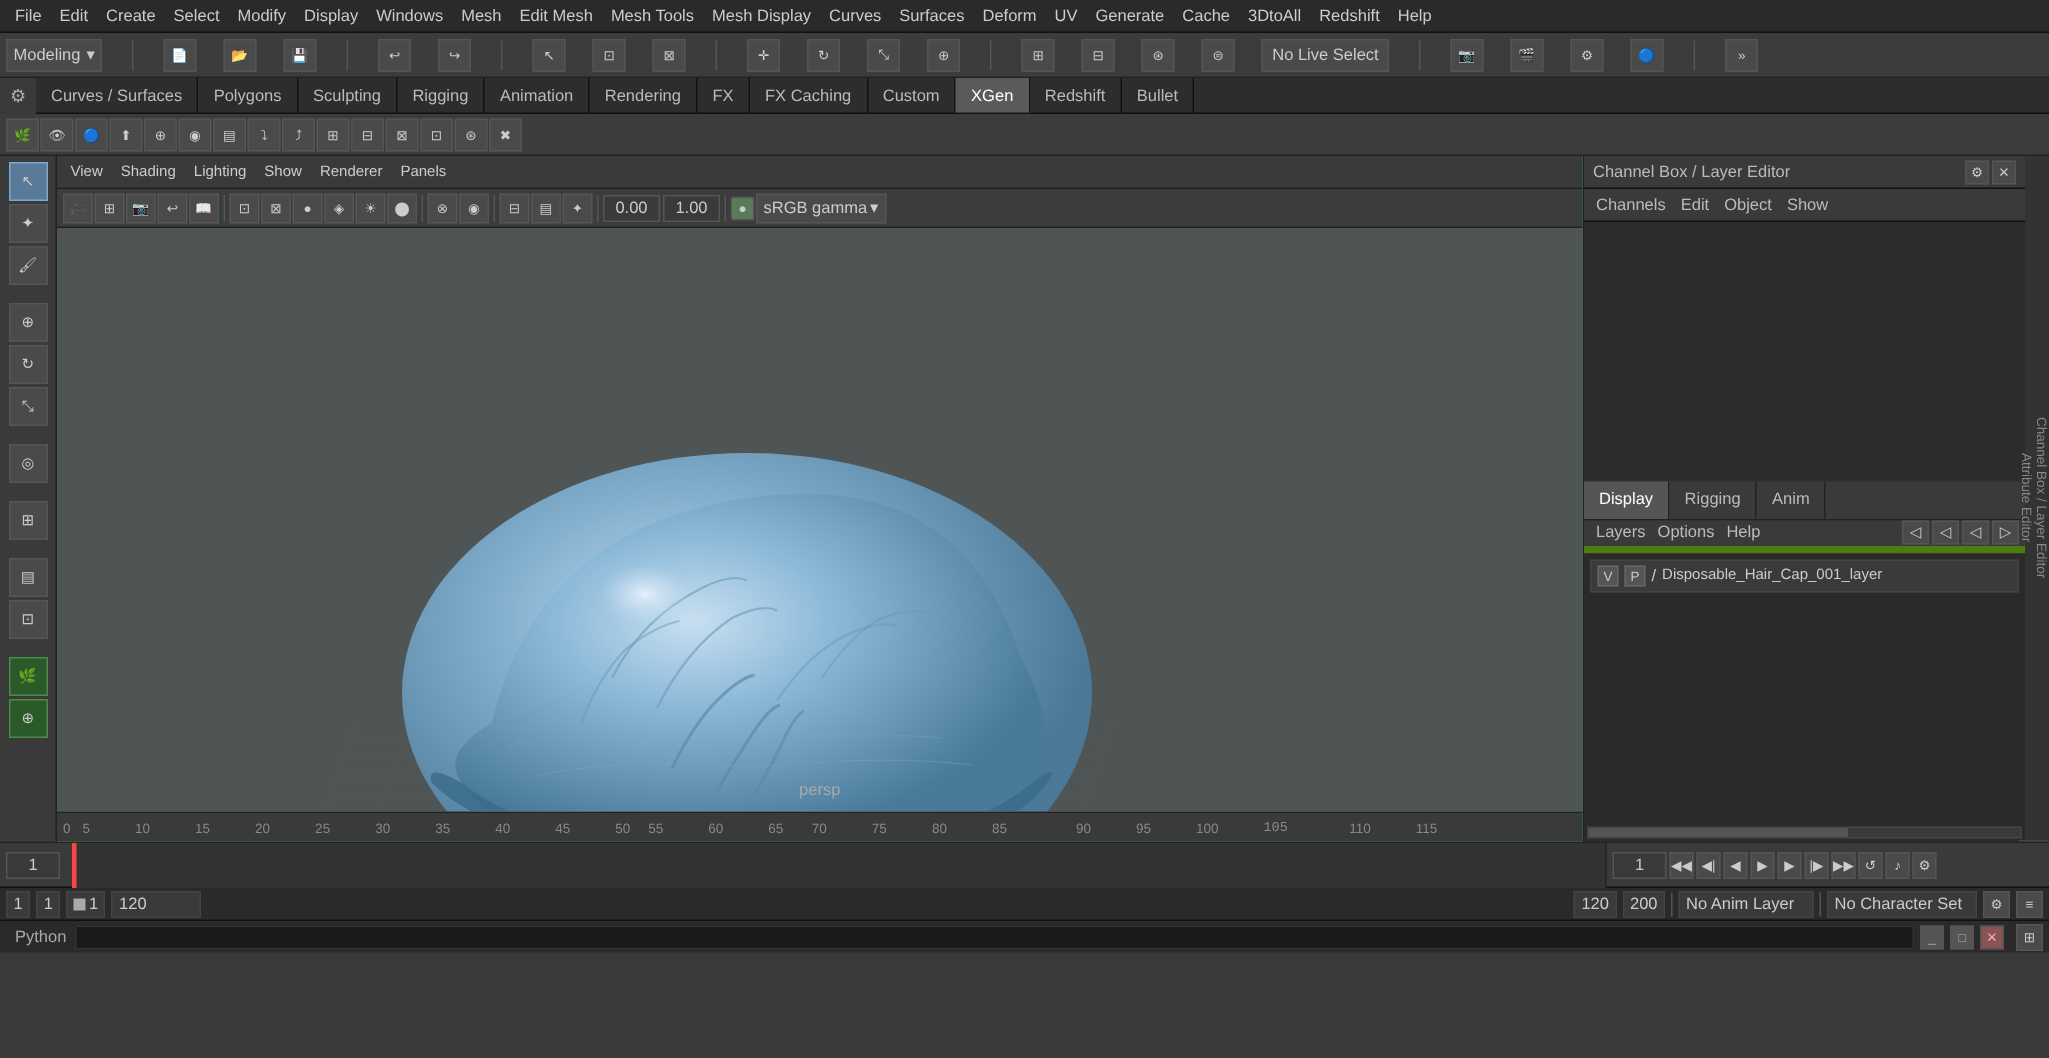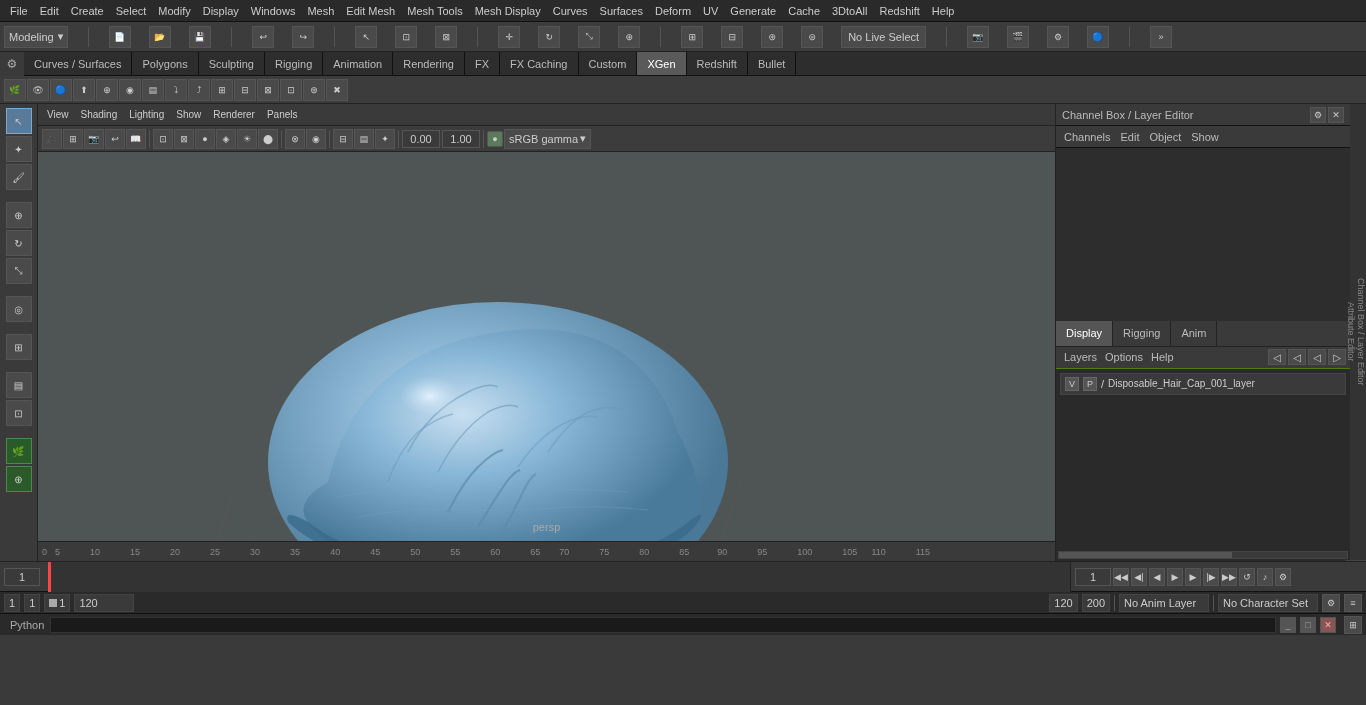--- a/index.html
+++ b/index.html
@@ -60,21 +60,21 @@
 
     
     #right-side-label { writing-mode: vertical-rl; text-orientation: mixed; color: #888; font-size: 10px; background: #333; width: 16px; display: flex; flex-direction: column; }
     .side-label { flex: 1; display: flex; align-items: center; justify-content: center; border-bottom: 1px solid #444; font-size: 9px; color: #888; cursor: pointer; }
 
     
     .vp-btn { width: 20px; height: 20px; background: #4a4a4a; border: 1px solid #555; cursor: pointer; display: flex; align-items: center; justify-content: center; font-size: 9px; color: #ccc; }
     .vp-dropdown { height: 20px; background: #4a4a4a; border: 1px solid #555; color: #ccc; font-size: 11px; padding: 0 4px; cursor: pointer; display: flex; align-items: center; gap: 2px; }
 
     
-    #layers-header { display: flex; align-items: center; height: 22px; background: #3a3a3a; padding: 0 4px; border-bottom: 1px solid #4d7c0f; }
+    #layers-header { display: flex; align-items: center; height: 22px; background: #3a3a3a; padding: 0 4px; border-bottom: 5px solid #4d7c0f; }
     #layers-header-btns { display: flex; gap: 2px; margin-left: auto; }
     .layers-hbtn { width: 18px; height: 16px; background: #4a4a4a; border: 1px solid #555; cursor: pointer; display: flex; align-items: center; justify-content: center; font-size: 10px; color: #ccc; }
 
     
     #layer-scrollbar { height: 12px; background: #2a2a2a; display: flex; align-items: center; padding: 0 2px; }
     .scrollbar-track { flex: 1; height: 8px; background: #3a3a3a; border: 1px solid #444; position: relative; }
     .scrollbar-thumb { width: 60%; height: 100%; background: #555; cursor: pointer; }
 
     
     #python-bar { height: 22px; background: #2a2a2a; border-top: 1px solid #111; display: flex; align-items: center; padding: 0 4px; font-size: 11px; color: #aaa; }
@@ -354,32 +354,32 @@
       <span style="margin-right:8px;">0</span>
       <span style="margin-right:30px;">5</span>
       <span style="margin-right:30px;">10</span>
       <span style="margin-right:30px;">15</span>
       <span style="margin-right:30px;">20</span>
       <span style="margin-right:30px;">25</span>
       <span style="margin-right:30px;">30</span>
       <span style="margin-right:30px;">35</span>
       <span style="margin-right:30px;">40</span>
       <span style="margin-right:30px;">45</span>
-      <span style="margin-right:30px;">50</span>
+      <span style="margin-right:12px;">50</span>
       <span style="margin-right:30px;">55</span>
       <span style="margin-right:30px;">60</span>
       <span style="margin-right:19px;">65</span>
       <span style="margin-right:30px;">70</span>
       <span style="margin-right:30px;">75</span>
       <span style="margin-right:30px;">80</span>
-      <span style="margin-right:28px;text-align:right;">85</span>
+      <span style="margin-right:46px;text-align:right;">85</span>
       <span style="margin-right:30px;">90</span>
       <span style="margin-right:30px;">95</span>
       <span style="margin-right:30px;">100</span>
-      <span style="margin-right:14px;">105</span>
+      <span style="margin-right:41px;font-family:Liberation Mono, monospace;">105</span>
       <span style="margin-right:30px;">110</span>
       <span>115</span>
     </div>
   </div>
 
   <div id="right-panel">
 
     <div id="channel-box-header">
       <span>Channel Box / Layer Editor</span>
       <div style="display:flex;gap:2px;">

